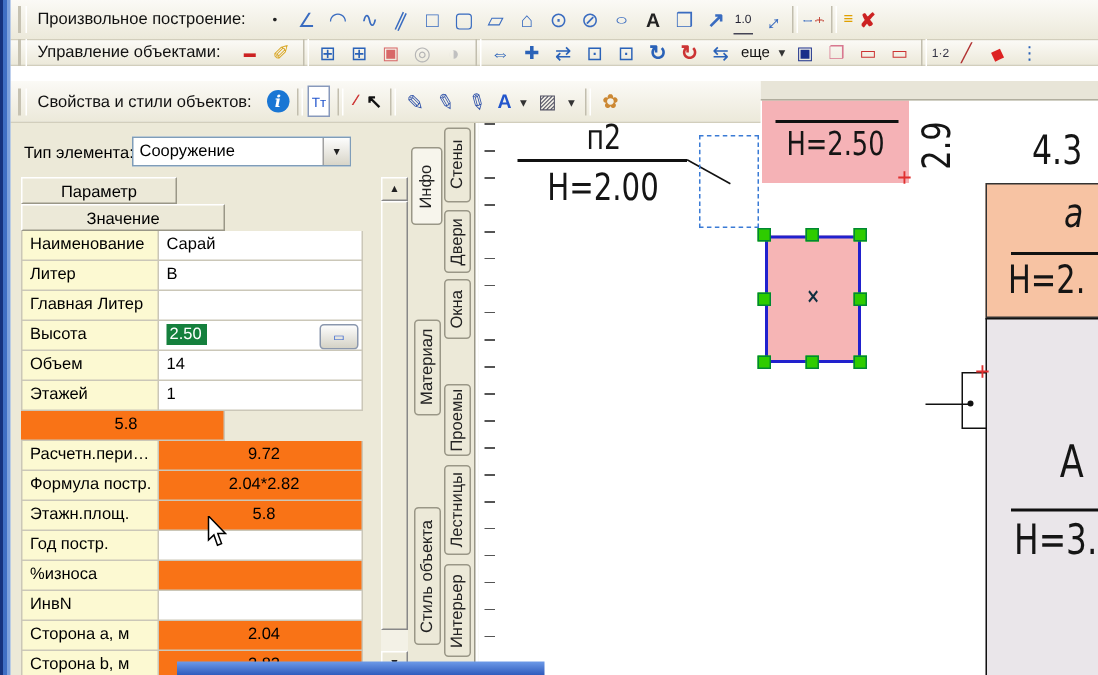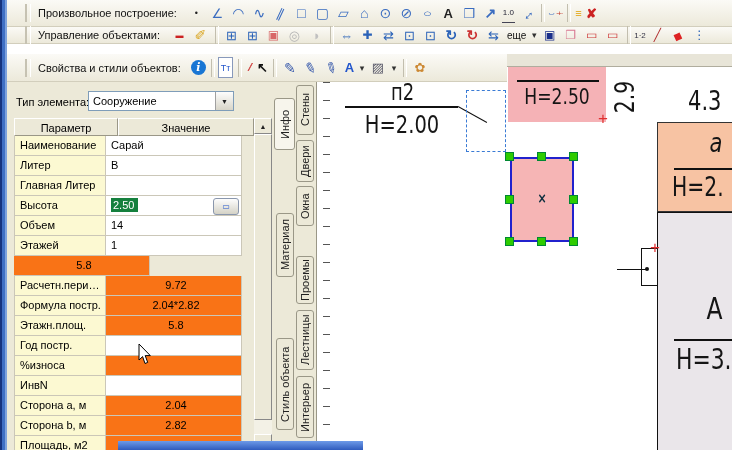--- a/index.html
+++ b/index.html
@@ -2,41 +2,41 @@
 <html><head>
 <meta charset="utf-8">
 <style>
   html,body{margin:0;padding:0;background:#888;}
   .app{position:relative;width:732px;height:450px;background:#fff;overflow:hidden;
        font-family:"Liberation Sans",sans-serif;font-size:11px;color:#000;}
   
   .edge-left{position:absolute;left:0;top:0;width:7px;height:450px;
     background:linear-gradient(90deg,#16337e 0 2px,#3f6fc4 2px 5px,#7ea2dd 5px 7px);z-index:30;}
   
-  .toolbar{position:absolute;left:7px;display:flex;align-items:center;padding-left:16px;
+  .toolbar{position:absolute;left:7px;display:flex;align-items:center;padding-left:3px;
     background:linear-gradient(#fbfaf6,#ece9da);border-bottom:1px solid #d2cebc;z-index:10;box-sizing:border-box;}
   #tb1{top:0;width:725px;height:27px;}
   #tb2{top:27px;width:725px;height:17px;}
   #tb3{top:54px;width:500px;height:28px;}
   .grip{width:3px;height:18px;border-left:2px solid #c6c2b2;border-right:1px solid #fff;margin:0 5px 0 2px;flex:none;}
   .tb-label{font-size:11px;color:#111;margin:0 10px 0 2px;white-space:nowrap;flex:none;}
   .ti{display:inline-flex;align-items:center;justify-content:center;width:19px;height:19px;
       font-size:13px;color:#3a6cc0;margin-right:2px;flex:none;cursor:default;}
   
   .left-panel{position:absolute;left:7px;top:82px;width:312px;height:368px;background:#ece9d8;}
   .splitter{position:absolute;left:316px;top:82px;width:2px;height:368px;background:#fff;border-left:1px solid #9a9787;z-index:3;}
   .type-label{position:absolute;left:16px;top:96px;}
   .combo{position:absolute;left:88px;top:91px;width:146px;height:20px;background:#fff;border:1px solid #7f9db9;
          display:flex;align-items:center;box-sizing:border-box;}
   .combo-text{flex:1;padding-left:4px;}
   .combo-btn{width:17px;height:100%;background:linear-gradient(#fdfdfd,#d8d5c8);border-left:1px solid #a0a0a0;
              display:flex;align-items:center;justify-content:center;font-size:7px;color:#222;}
   
   .ptable{position:absolute;left:14px;top:118px;width:240px;}
-  .thead{display:flex;}
+  .thead{display:flex;flex-direction:column;}
   .th{height:18px;line-height:18px;text-align:center;background:#ece9d8;
       border:1px solid;border-color:#fff #9a9787 #9a9787 #fff;box-sizing:border-box;}
   .th.c1{width:104px;} .th.c2{width:136px;}
   .trow{display:flex;height:20px;}
   .tc{box-sizing:border-box;border-bottom:1px solid #cbc7b8;border-right:1px solid #cbc7b8;
       padding:3px 0 0 5px;overflow:hidden;white-space:nowrap;height:20px;}
   .tp{width:92px;background:#fcf9d2;border-left:1px solid #cbc7b8;}
   .tv{width:136px;background:#fff;}
   .tv[data-shaded="true"]{background:#f97316;text-align:center;}
   .sel-cell{padding-top:2px;display:flex;align-items:flex-start;}

